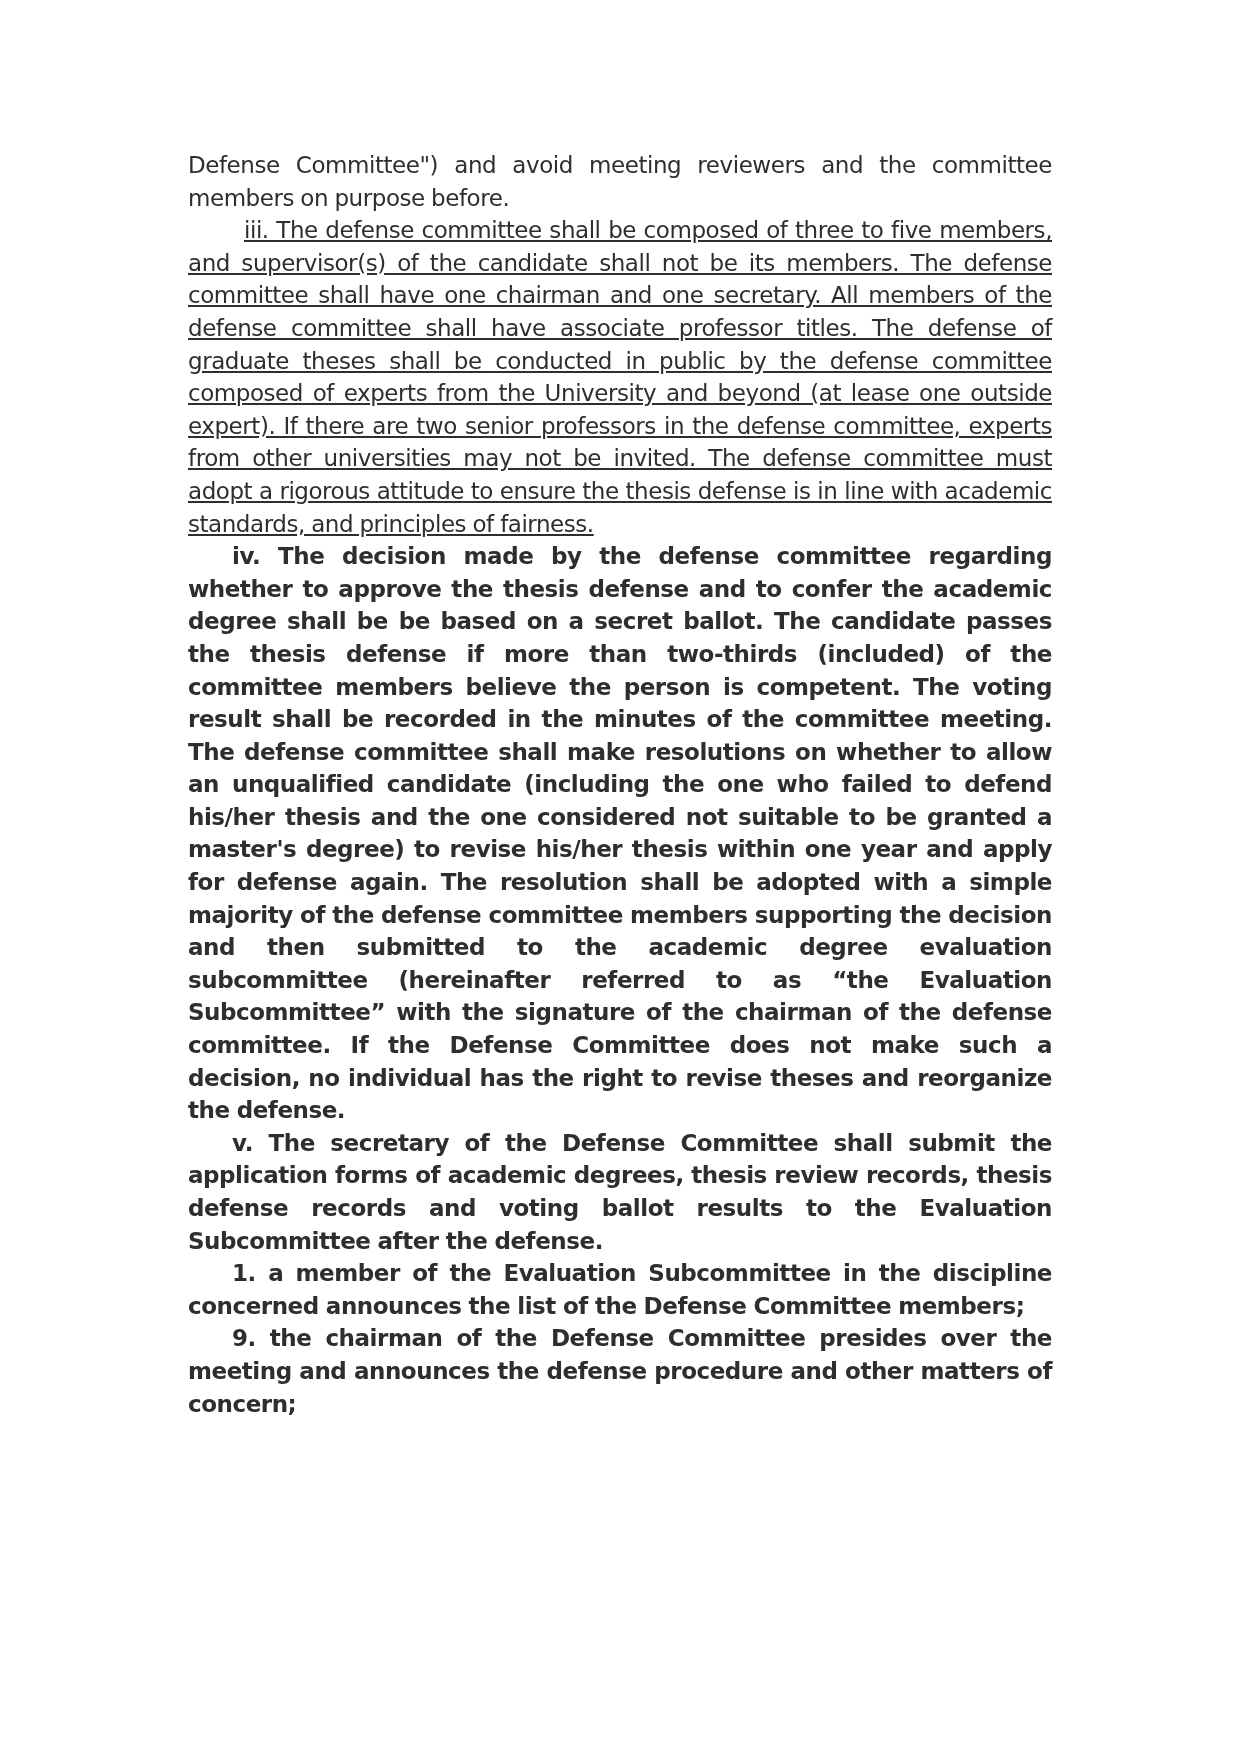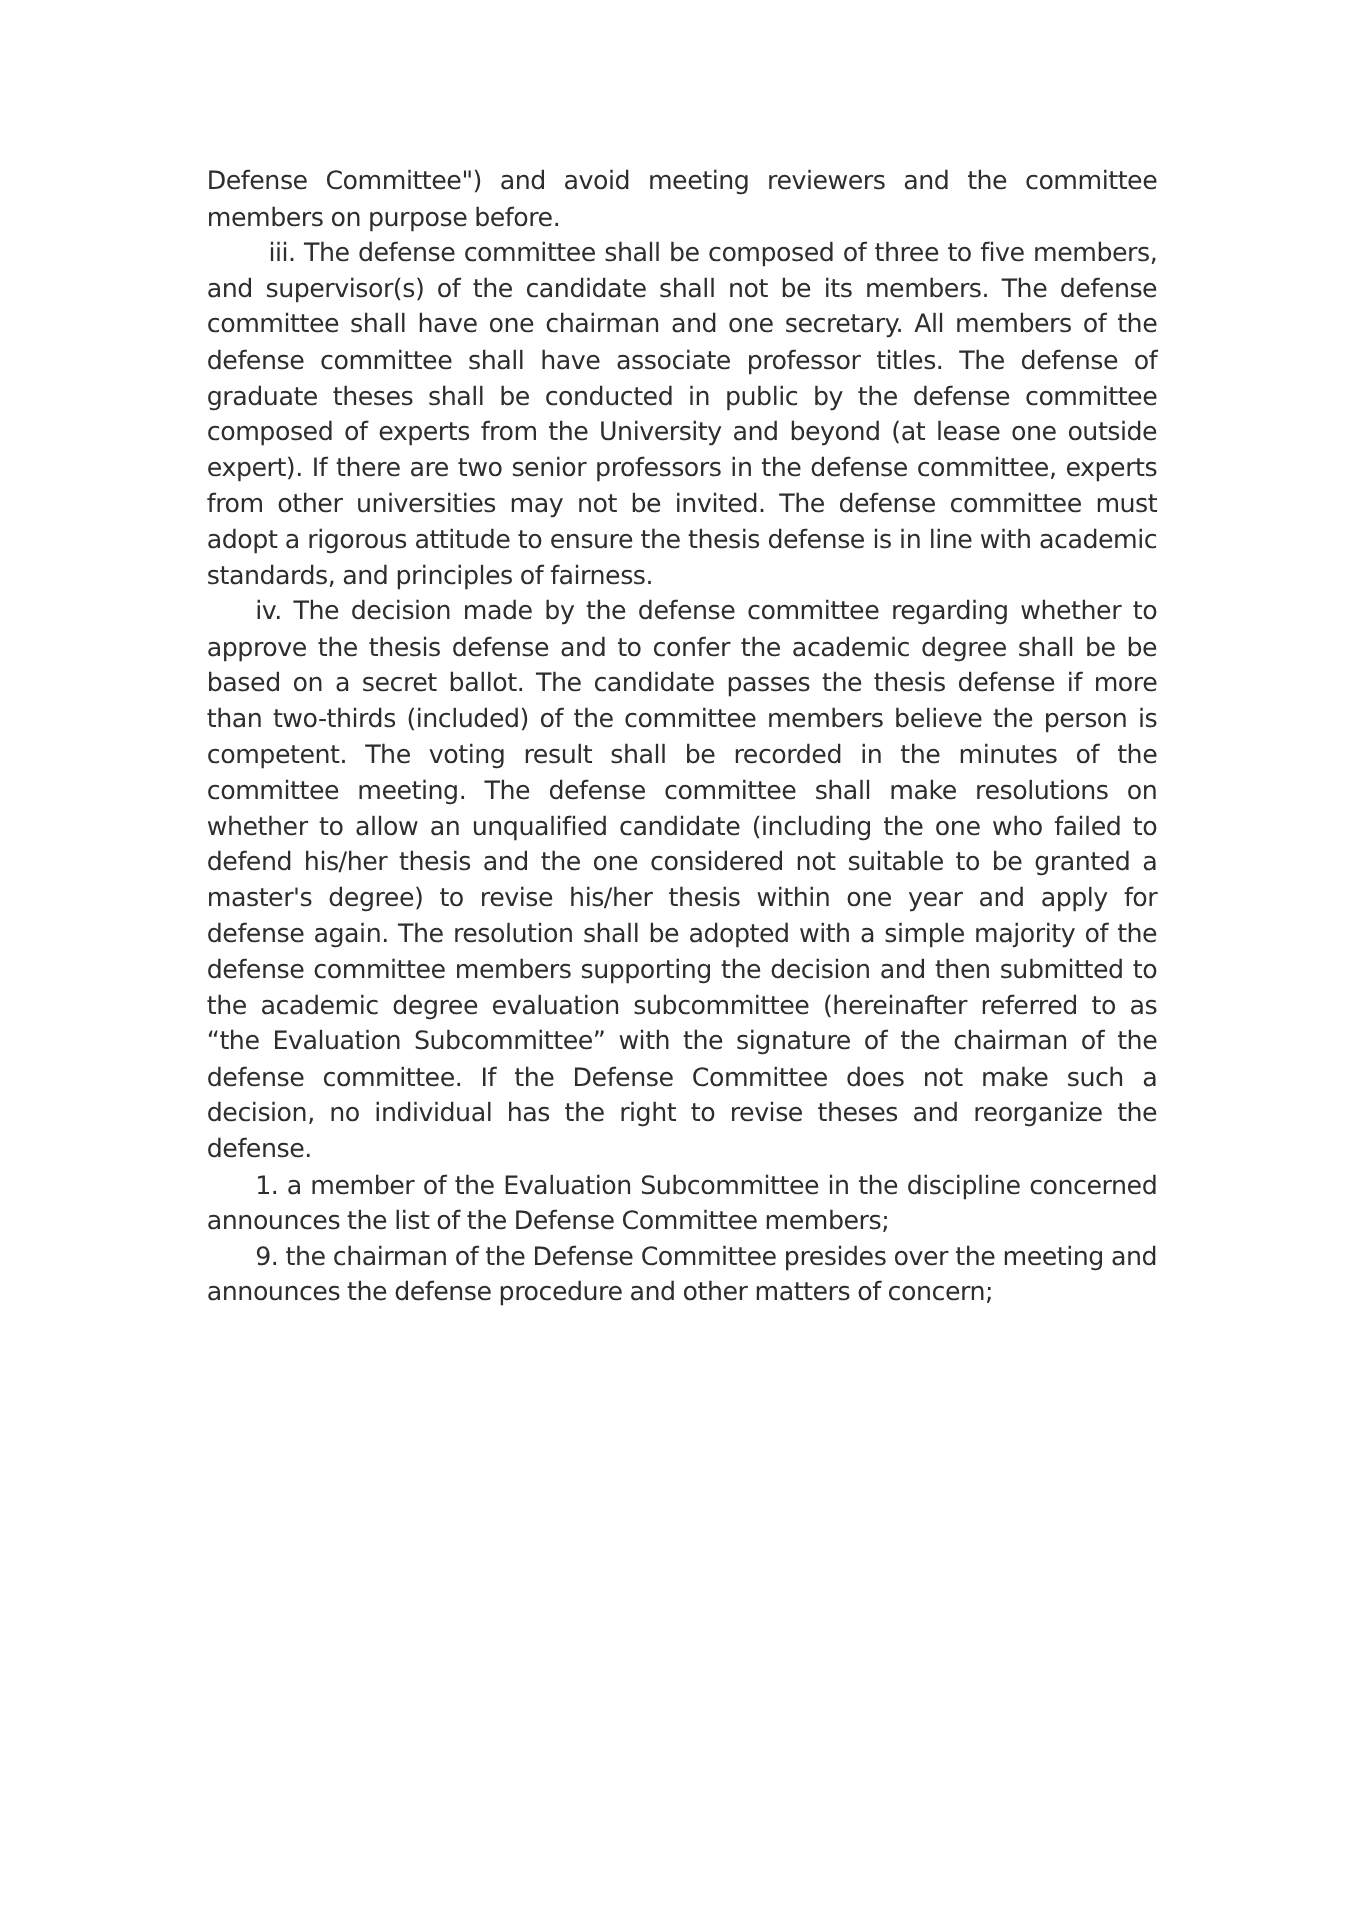--- a/index.html
+++ b/index.html
@@ -26,27 +26,30 @@
       word-spacing: -0.5px;
     }
     .para {
       margin: 0;
       text-align: justify;
       text-align-last: left;
       hyphens: none;
     }
     .para.indent {
       text-indent: 44px;
+      font-weight: bold;
     }
     .para.indent-wide {
       text-indent: 56px;
+      text-decoration: underline;
     }
   </style>
 </head>
 <body>
 
 <div class="page">
   <p class="para">Defense Committee") and avoid meeting reviewers and the committee members on purpose before.</p>
   <p class="para indent-wide">iii. The defense committee shall be composed of three to five members, and supervisor(s) of the candidate shall not be its members. The defense committee shall have one chairman and one secretary. All members of the defense committee shall have associate professor titles. The defense of graduate theses shall be conducted in public by the defense committee composed of experts from the University and beyond (at lease one outside expert). If there are two senior professors in the defense committee, experts from other universities may not be invited. The defense committee must adopt a rigorous attitude to ensure the thesis defense is in line with academic standards, and principles of fairness.</p>
   <p class="para indent">iv. The decision made by the defense committee regarding whether to approve the thesis defense and to confer the academic degree shall be be based on a secret ballot. The candidate passes the thesis defense if more than two-thirds (included) of the committee members believe the person is competent. The voting result shall be recorded in the minutes of the committee meeting. The defense committee shall make resolutions on whether to allow an unqualified candidate (including the one who failed to defend his/her thesis and the one considered not suitable to be granted a master's degree) to revise his/her thesis within one year and apply for defense again. The resolution shall be adopted with a simple majority of the defense committee members supporting the decision and then submitted to the academic degree evaluation subcommittee (hereinafter referred to as “the Evaluation Subcommittee” with the signature of the chairman of the defense committee. If the Defense Committee does not make such a decision, no individual has the right to revise theses and reorganize the defense.</p>
+  <p class="para indent">v. The secretary of the Defense Committee shall submit the application forms of academic degrees, thesis review records, thesis defense records and voting ballot results to the Evaluation Subcommittee after the defense.</p>
   <p class="para indent">1. a member of the Evaluation Subcommittee in the discipline concerned announces the list of the Defense Committee members;</p>
   <p class="para indent">9. the chairman of the Defense Committee presides over the meeting and announces the defense procedure and other matters of concern;</p>
 </div>
 
 </body></html>

